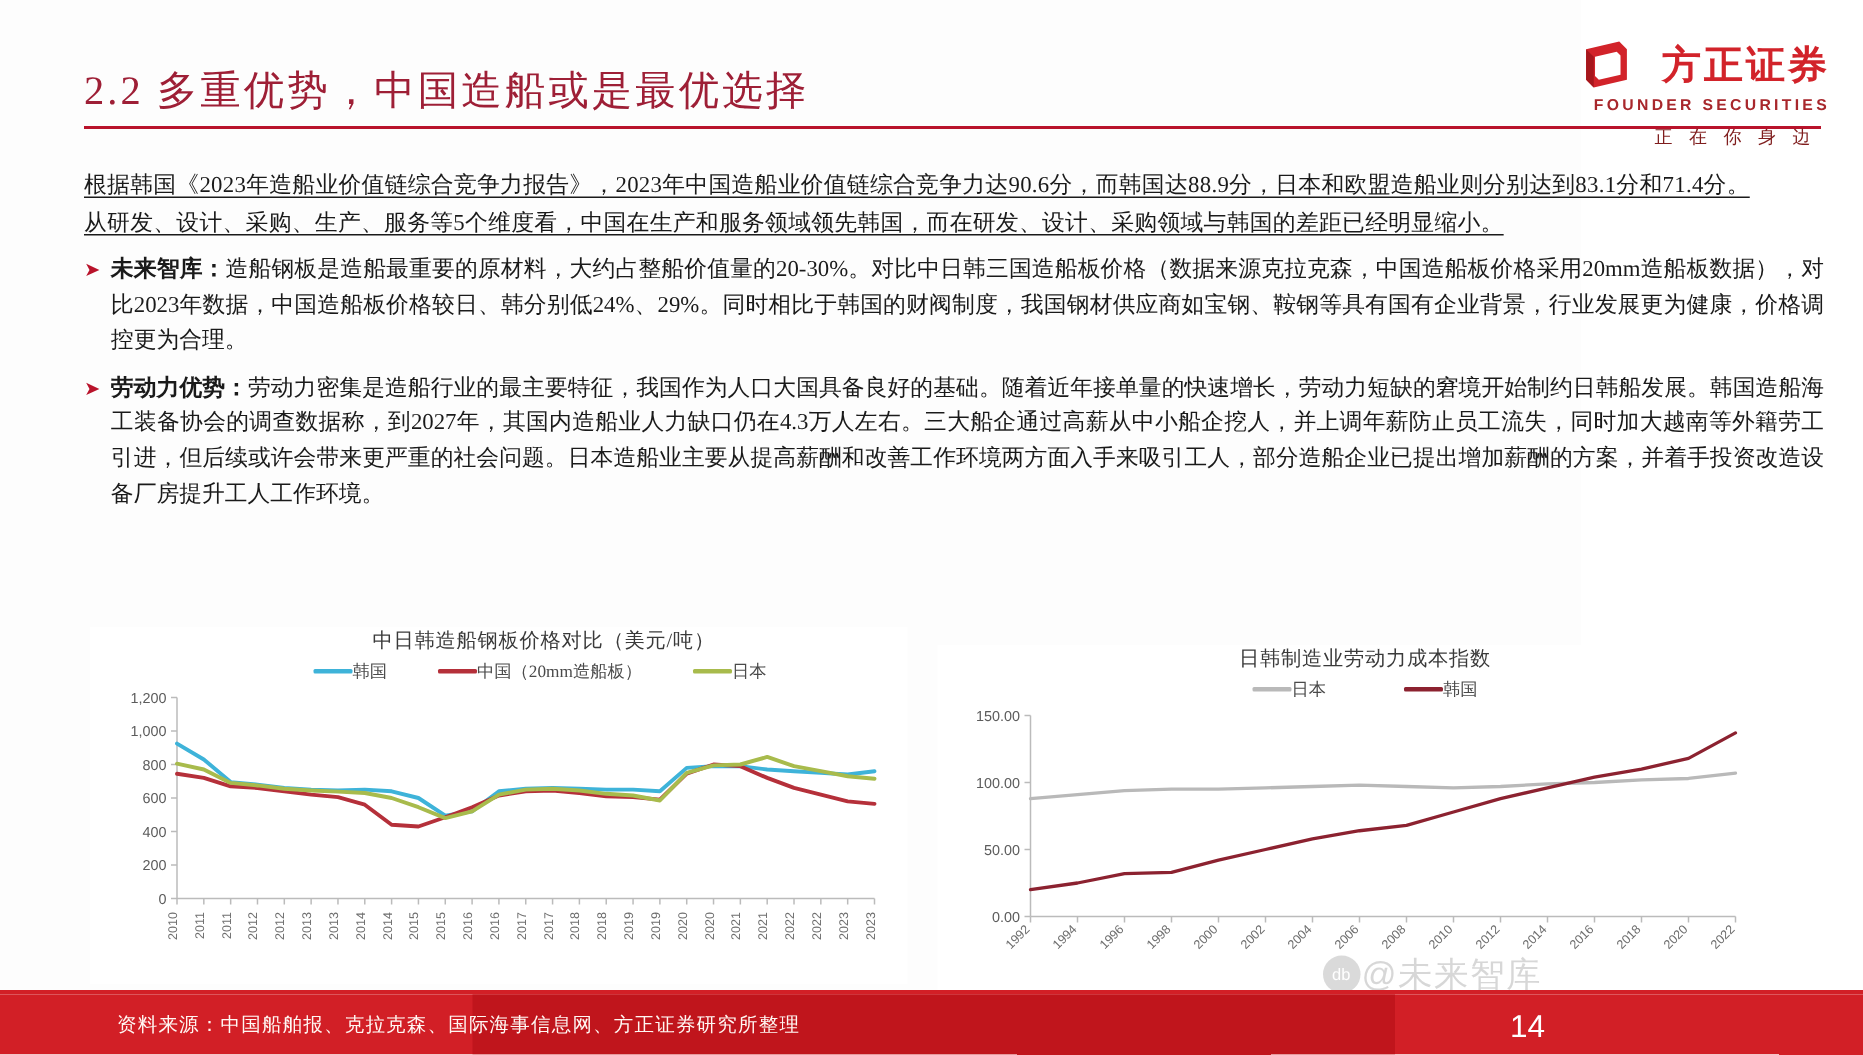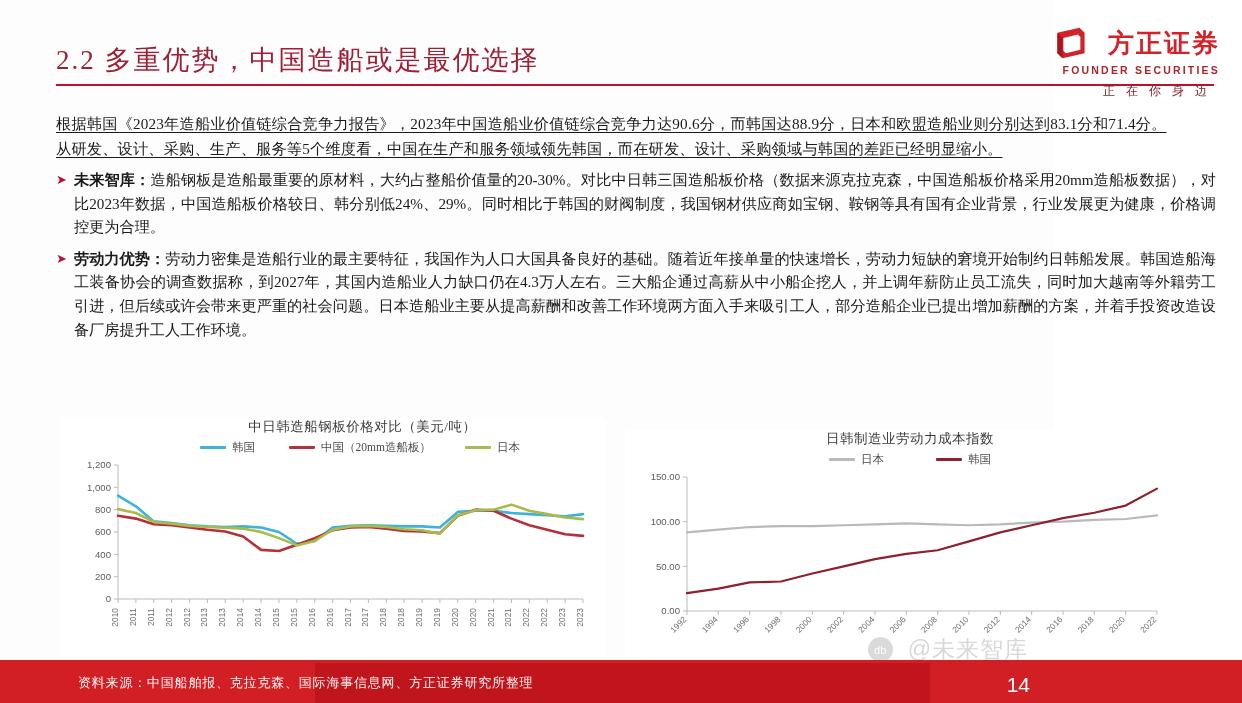--- a/index.html
+++ b/index.html
@@ -66,21 +66,21 @@
     font-family: "Liberation Serif", "DejaVu Serif", serif;
   }
   #chart-left .chart-title { padding-left: 60px; }
   #chart-right .chart-title { padding-left: 10px; }
   .chart-legend {
     display: flex; justify-content: center; align-items: center;
     gap: 34px; margin-top: 4px; font-size: 11.5px; color: #4a4a4a;
   }
   #chart-left .chart-legend { padding-left: 55px; }
   #chart-right .chart-legend { padding-left: 10px; gap: 52px; }
-  .legend-item { display: flex; align-items: center; gap: 6px; white-space: nowrap; }
+  .legend-item { display: flex; align-items: center; white-space: nowrap; }
   .legend-swatch { width: 26px; height: 3px; border-radius: 1px; flex: none; }
   .plot-wrap { position: relative; margin-top: 4px; }
   .plot-svg { display: block; }
 
   
   #footer-bar {
     position: absolute; left: 0; bottom: 0; width: 1242px; height: 40px;
     background: #d21f26;
   }
   #footer-bar-dark {
@@ -95,21 +95,21 @@
     position: absolute; left: 78px; bottom: 11px;
     font-size: 13px; color: #fff7f3; letter-spacing: .8px;
     font-family: "Liberation Serif", "DejaVu Serif", serif;
   }
   #page-num {
     position: absolute; right: 24px; bottom: 6px;
     font-size: 21px; color: #ffffff; font-family: "Liberation Sans", sans-serif; text-align: center;
   }
   #watermark {
     position: absolute; right: 26px; bottom: 38px;
-    display: flex; align-items: center; gap: 15px;
+    display: flex; align-items: center; gap: 1px;
     opacity: .55; pointer-events: none;
   }
   #wm-badge {
     width: 25px; height: 25px; border-radius: 50%;
     background: #bdbdbd; color: #fff; font-size: 11px;
     display: flex; align-items: center; justify-content: center;
     font-family: "Liberation Sans", sans-serif;
   }
   #wm-text {
     font-size: 23px; color: #b8b8b8; letter-spacing: 1px;

